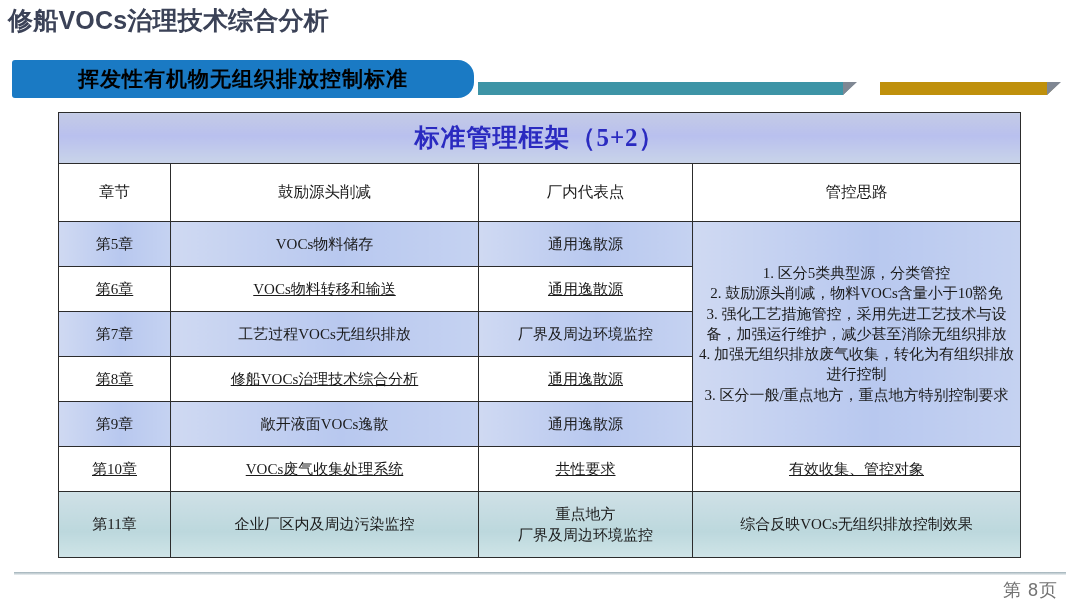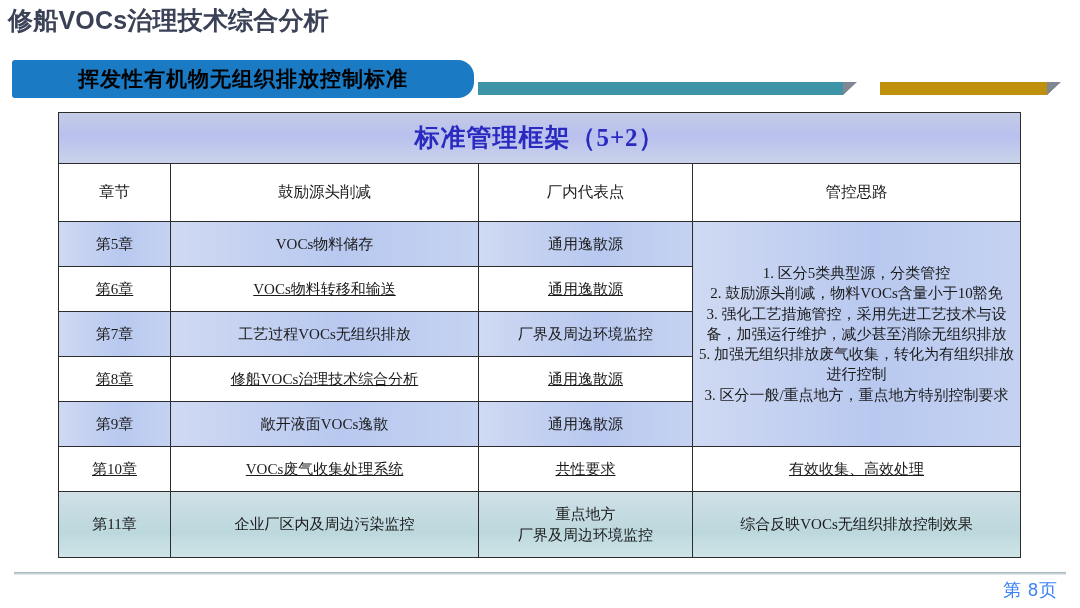--- a/index.html
+++ b/index.html
@@ -157,21 +157,21 @@
     position: absolute;
     left: 14px; top: 572px;
     width: 1052px; height: 3px;
     background: linear-gradient(to bottom, #9fb0b8 0%, #cdd7db 60%, #eef2f4 100%);
   }
   .page-num {
     position: absolute;
     right: 22px; top: 578px;
     font-family: "Liberation Sans", "DejaVu Sans", sans-serif;
     font-size: 18px;
-    color: #3b82f6;
+    color: #737373;
     letter-spacing: 1px;
   }
 </style>
 </head>
 <body>
 
 <div id="slide">
 
   <div class="deck-title">修船VOCs治理技术综合分析</div>
 
@@ -222,21 +222,21 @@
         </tr>
 
         <tr class="body-row shade">
           <td>第5章</td>
           <td>VOCs物料储存</td>
           <td>通用逸散源</td>
           <td class="guidance" rowspan="5">
             <span class="gl">1. 区分5类典型源，分类管控</span>
             <span class="gl">2. 鼓励源头削减，物料VOCs含量小于10豁免</span>
             <span class="gl">3. 强化工艺措施管控，采用先进工艺技术与设备，加强运行维护，减少甚至消除无组织排放</span>
-            <span class="gl">5.  加强无组织排放废气收集，转化为有组织排放进行控制</span>
+            <span class="gl">4.  加强无组织排放废气收集，转化为有组织排放进行控制</span>
             <span class="gl">3. 区分一般/重点地方，重点地方特别控制要求</span>
           </td>
         </tr>
 
         <tr class="body-row plain">
           <td>第6章</td>
           <td>VOCs物料转移和输送</td>
           <td>通用逸散源</td>
         </tr>
 
@@ -255,21 +255,21 @@
         <tr class="body-row shade">
           <td>第9章</td>
           <td>敞开液面VOCs逸散</td>
           <td>通用逸散源</td>
         </tr>
 
         <tr class="body-row plain">
           <td>第10章</td>
           <td>VOCs废气收集处理系统</td>
           <td>共性要求</td>
-          <td>有效收集、高效处理</td>
+          <td>有效收集、管控对象</td>
         </tr>
 
         <tr class="last">
           <td>第11章</td>
           <td>企业厂区内及周边污染监控</td>
           <td class="two-line">
             <span>重点地方</span>
             <span>厂界及周边环境监控</span>
           </td>
           <td>综合反映VOCs无组织排放控制效果</td>

